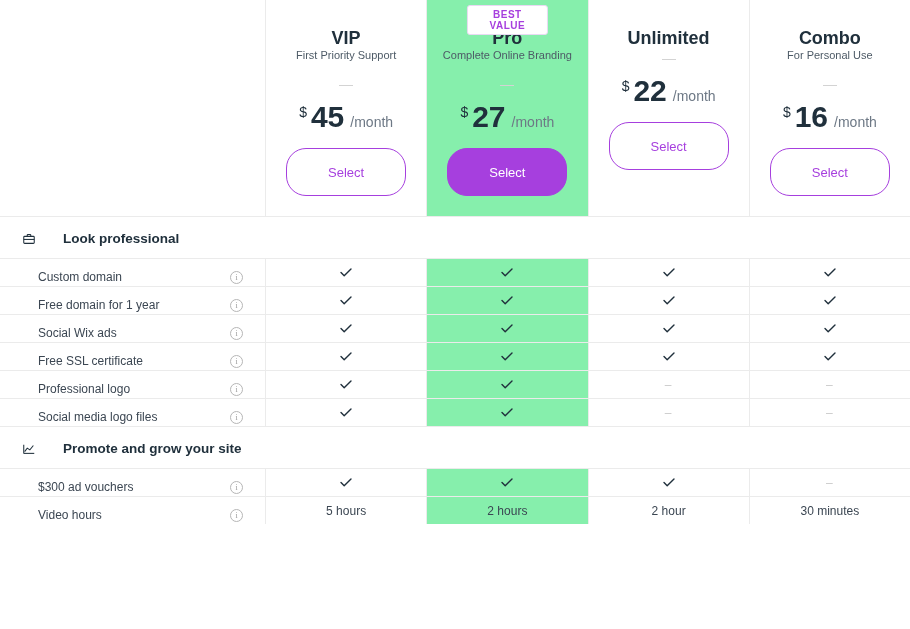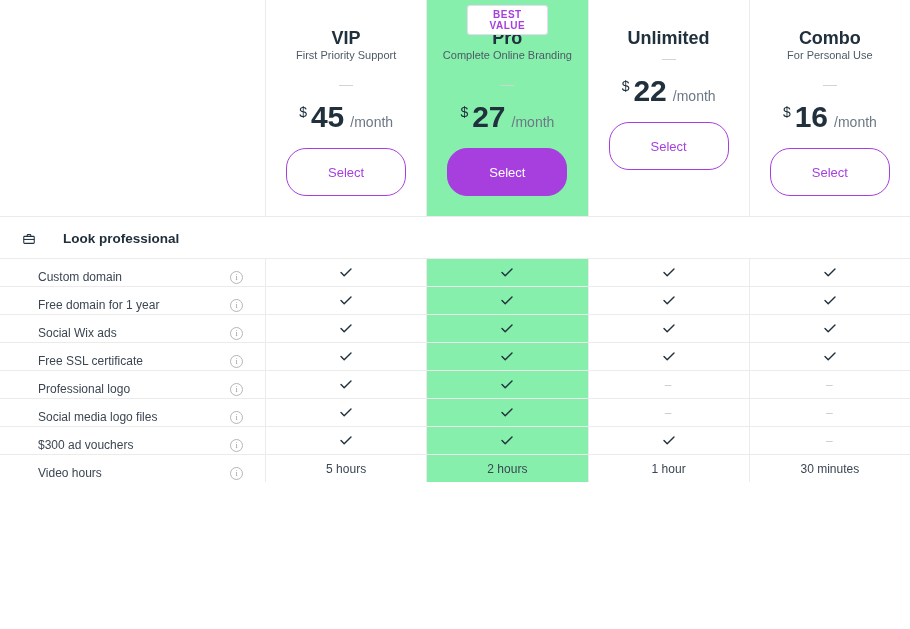--- a/index.html
+++ b/index.html
@@ -281,20 +281,30 @@
       <span class="check"><svg viewBox="0 0 12 9" fill="none">
           <path d="M1 4.5L4.2 7.7L11 1" stroke="#20303c" stroke-width="1.4" stroke-linecap="round" stroke-linejoin="round"></path>
         </svg></span>
     </div>
     <div class="value-cell col-sep">
       <span class="dash">–</span>
     </div>
     <div class="value-cell col-sep">
       <span class="dash">–</span>
     </div>
+    <div class="section-row">
+      <span class="section-icon">
+        <svg viewBox="0 0 16 16" width="14" height="14" fill="none" stroke="#20303c" stroke-width="1.2">
+          <path d="M2 13V3"></path>
+          <path d="M2 13h12"></path>
+          <path d="M3 11l3-4 3 2 4-5"></path>
+        </svg>
+      </span>
+      <span>Promote and grow your site</span>
+    </div>
     <div class="feature-label-cell">
       <span>$300 ad vouchers</span>
       <span class="info-ic">i</span>
     </div>
     <div class="value-cell col-sep">
       <span class="check"><svg viewBox="0 0 12 9" fill="none">
           <path d="M1 4.5L4.2 7.7L11 1" stroke="#20303c" stroke-width="1.4" stroke-linecap="round" stroke-linejoin="round"></path>
         </svg></span>
     </div>
     <div class="value-cell col-sep highlight-col">
@@ -314,18 +324,18 @@
       <span>Video hours</span>
       <span class="info-ic">i</span>
     </div>
     <div class="value-cell col-sep">
       <span>5 hours</span>
     </div>
     <div class="value-cell col-sep highlight-col">
       <span>2 hours</span>
     </div>
     <div class="value-cell col-sep">
-      <span>1 hour</span>
+      <span>2 hour</span>
     </div>
     <div class="value-cell col-sep">
       <span>30 minutes</span>
     </div>
   </div>
 
 </body></html>

